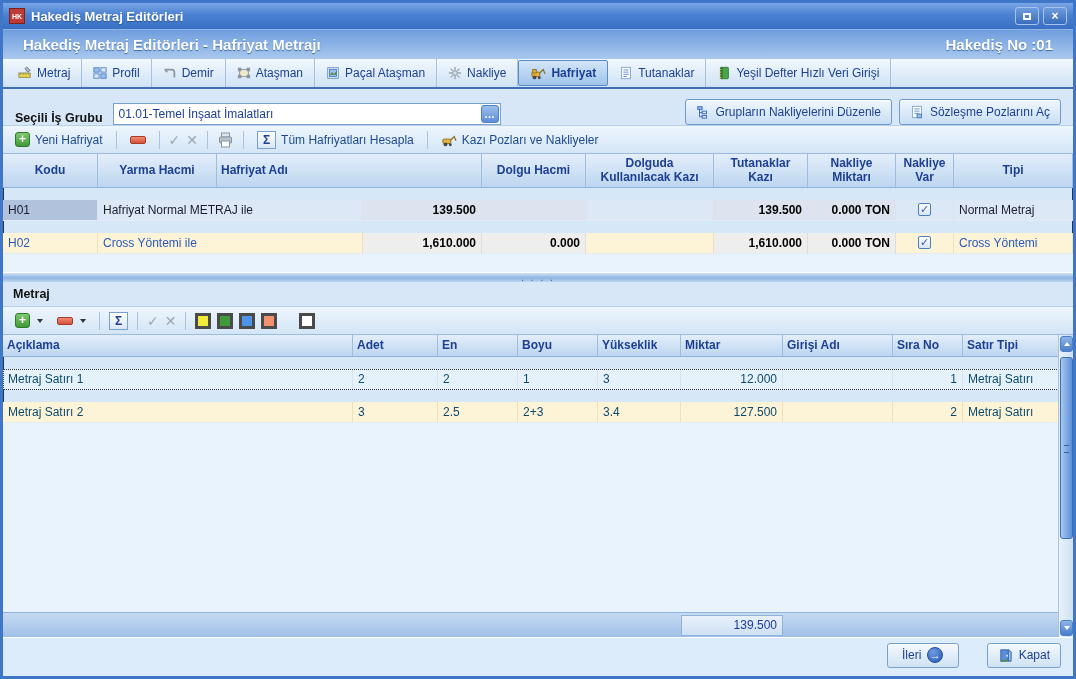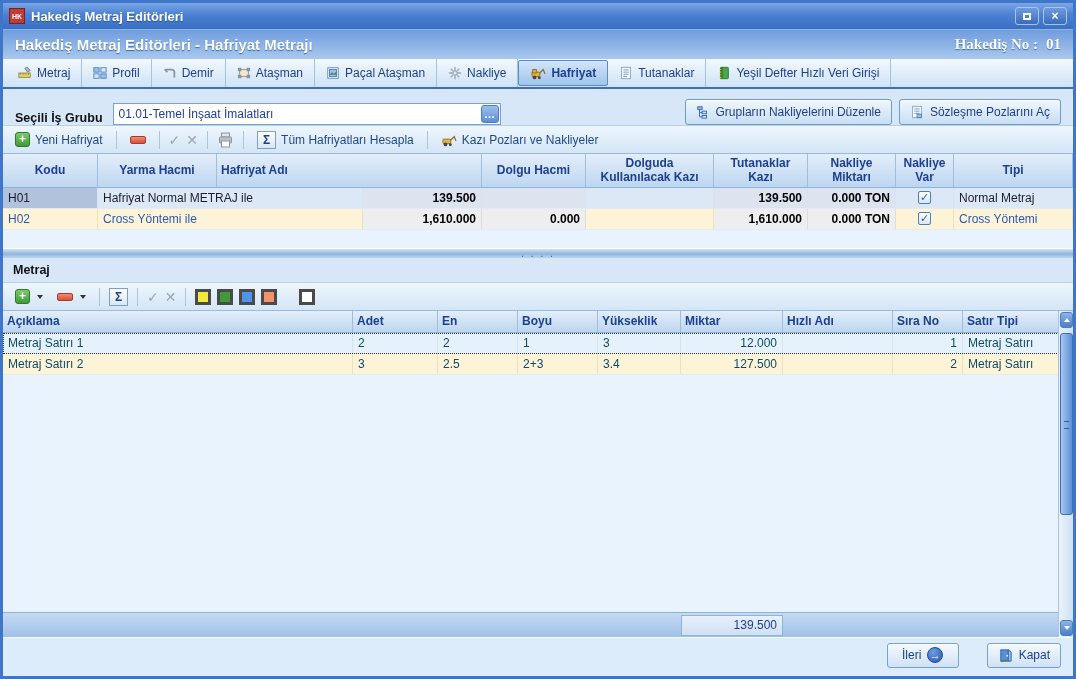--- a/index.html
+++ b/index.html
@@ -18,24 +18,24 @@
   .hk-ico{ width:16px; height:16px; background:#bf3b36; border:1px solid #7d1f1c; color:#fff;
     font-size:7px; font-weight:bold; display:flex; align-items:center; justify-content:center; margin-right:6px; }
   .titletext{ font-size:13px; font-weight:bold; text-shadow:0 1px 1px #2a5590; flex:1; }
   .winbtn{ width:24px; height:18px; margin-left:4px; border:1px solid #a9c4ea; border-radius:3px;
     background:linear-gradient(180deg,#6f9cdd,#3a6cbe); display:flex; align-items:center; justify-content:center;
     color:#fff; font-weight:bold; font-size:12px; cursor:pointer; }
   .maxglyph{ width:8px; height:7px; border:2px solid #fff; }
 
   
   .apptitle{ height:30px; flex:0 0 30px; background:linear-gradient(180deg,#6f9ddd,#a9c8ee);
-    display:flex; align-items:center; padding:0 12px; color:#fff; font-weight:bold; font-size:15px;
+    display:flex; align-items:center; padding:0 20px; color:#fff; font-weight:bold; font-size:15px;
     text-shadow:0 1px 1px #3c69a8; border-top:1px solid #8fb5e8; }
   .apptitle .spacer{ flex:1; }
-  .hakno{ display:flex; gap:8px;font-family:Liberation Serif, serif; }
+  .hakno{ display:flex; gap:0; }
 
   
   .tabs{ height:30px; flex:0 0 30px; background:linear-gradient(180deg,#f2f8fe,#cfe2f5);
     display:flex; align-items:stretch; padding-left:4px; border-bottom:2px solid #3f6fb4; }
   .tab{ display:flex; align-items:center; gap:5px; padding:0 11px; color:#1d3f94; cursor:pointer;
     border-right:1px solid #a8c2de; white-space:nowrap; }
   .tab.active{ background:linear-gradient(180deg,#d3e5f8,#9fc4ea); font-weight:bold;
     border:1px solid #5a8cc8; border-radius:2px; margin:1px 0; }
   .tab svg{ flex:0 0 auto; }
 
@@ -66,21 +66,21 @@
     background:linear-gradient(180deg,#ffffff,#d8e6f4); color:#1d3f94; font-weight:bold;
     display:flex; align-items:center; justify-content:center; cursor:pointer; }
   .caret{ width:0; height:0; border-left:3.5px solid transparent; border-right:3.5px solid transparent; border-top:4px solid #333; margin-left:2px; }
   .colorsq{ width:16px; height:16px; border:3px solid #4a4a4a; cursor:pointer; }
 
   
   .gridhdr{ display:flex; background:linear-gradient(180deg,#e3eefa,#bdd6f0); border-bottom:1px solid #8fb4dc; }
   .hcell{ display:flex; align-items:center; justify-content:center; text-align:center; font-weight:bold; color:#1d3f94;
     border-right:1px solid #9dbede; padding:1px 4px; line-height:1.15; overflow:hidden; }
   .hcell.left{ justify-content:flex-start; text-align:left; }
-  .grow{ display:flex; height:21px; line-height:20px; }
+  .grow{ display:flex; height:21px; line-height:20px;margin-top:12px; }
   .cell{ padding:0 5px; border-right:1px solid #d7e3f2; border-bottom:1px solid #e2ebf6; white-space:nowrap; overflow:hidden; }
   .num{ text-align:right; font-weight:bold; color:#000; }
   .gridfill{ background:#e9f3fd; }
 
   
   .g1c1{width:95px;flex:0 0 95px}.g1c2{width:265px;flex:0 0 265px}.g1c3{width:119px;flex:0 0 119px}
   .g1c4{width:104px;flex:0 0 104px}.g1c5{width:128px;flex:0 0 128px}.g1c6{width:94px;flex:0 0 94px}
   .g1c7{width:88px;flex:0 0 88px}.g1c8{width:58px;flex:0 0 58px}.g1c9{flex:1 1 auto}
   .grid1hdr{ height:34px; flex:0 0 34px; }
   .r1{ color:#1c1c2e; }
@@ -378,21 +378,21 @@
   </div>
 
   <div class="grid2wrap">
     <div class="gridhdr grid2hdr">
       <div class="hcell g2c1 left">Açıklama</div>
       <div class="hcell g2c2 left">Adet</div>
       <div class="hcell g2c3 left">En</div>
       <div class="hcell g2c4 left">Boyu</div>
       <div class="hcell g2c5 left">Yükseklik</div>
       <div class="hcell g2c6 left">Miktar</div>
-      <div class="hcell g2c7 left">Hızlı Adı</div>
+      <div class="hcell g2c7 left">Girişi Adı</div>
       <div class="hcell g2c8 left">Sıra No</div>
       <div class="hcell g2c9 left">Satır Tipi</div>
     </div>
     <div class="grow m1 focused">
       <div class="cell g2c1">Metraj Satırı 1</div>
       <div class="cell g2c2">2</div>
       <div class="cell g2c3">2</div>
       <div class="cell g2c4">1</div>
       <div class="cell g2c5">3</div>
       <div class="cell g2c6 num2">12.000</div>

